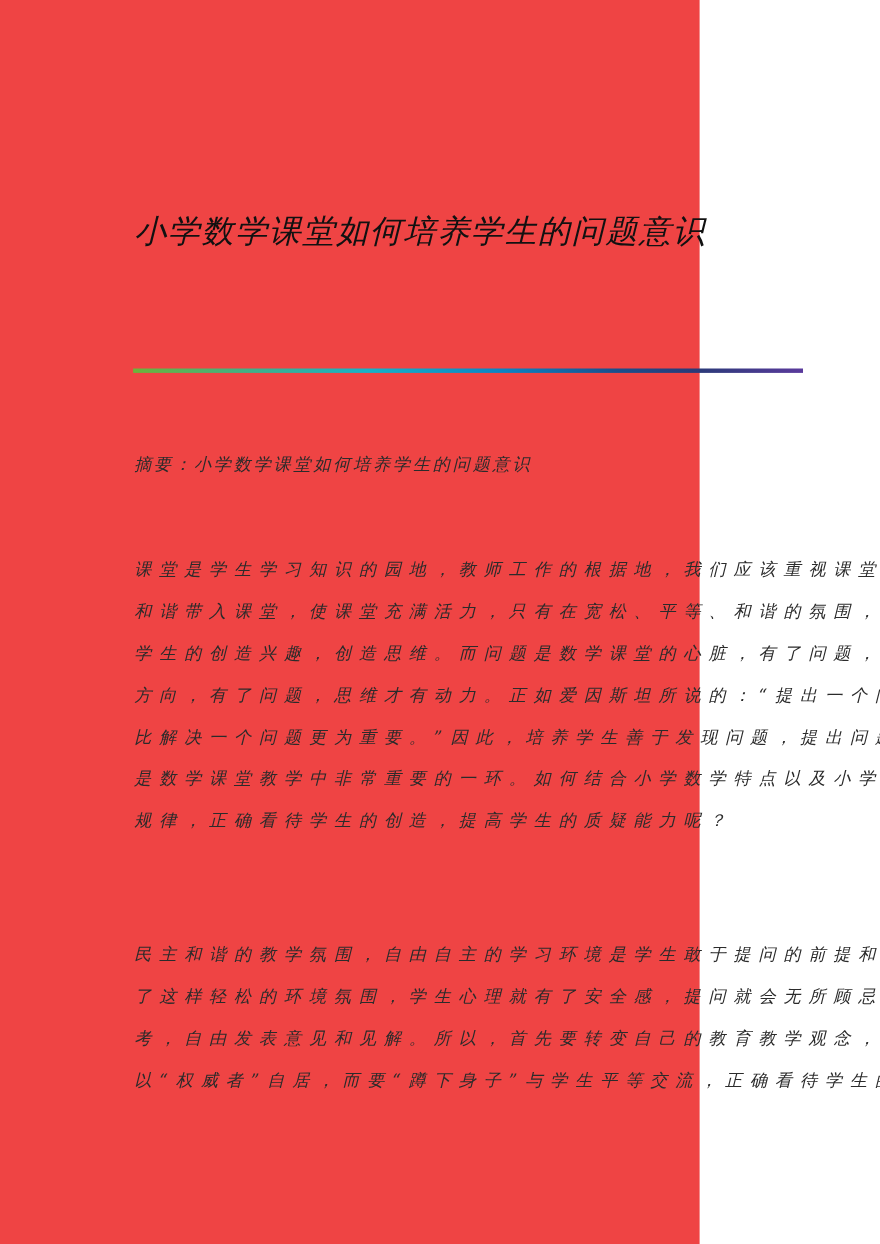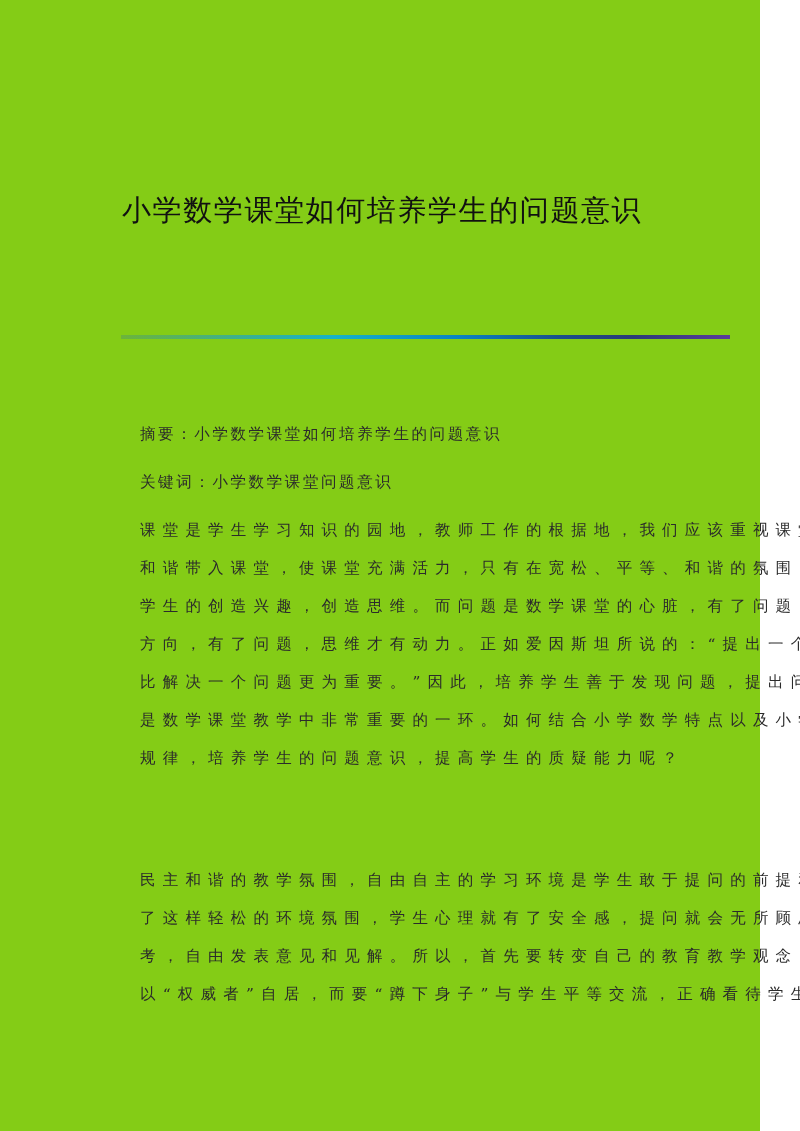--- a/index.html
+++ b/index.html
@@ -11,22 +11,23 @@
       width: 800px;
       height: 1131px;
       position: relative;
       overflow: hidden;
       font-family: "DejaVu Serif", "Liberation Serif", serif;
       color: #2a2a2a;
     }
     .page {
       position: absolute;
       left: 0; top: 0;
-      width: 760px; height: 1131px;
-      background: #84cc16;
+      width: 636px; height: 1131px;
+      background: #ef4444;
+      font-style: italic;
     }
     .title {
       position: absolute;
       left: 122px;
       top: 188px;
       width: 560px;
       font-family: "DejaVu Sans", "Liberation Sans", sans-serif;
       font-size: 29px;
       line-height: 44px;
       letter-spacing: 1.6px;
@@ -38,54 +39,52 @@
     .rule {
       position: absolute;
       left: 121px;
       top: 335px;
       width: 609px;
       height: 4px;
       background: linear-gradient(to right, #6cb43a 0%, #3fb08a 18%, #16b2c8 35%, #0a84c4 55%, #1a4f8c 72%, #2a3a78 84%, #5a3a9c 100%);
     }
     .line {
       position: absolute;
-      left: 140px;
+      left: 122px;
       font-size: 15.5px;
       line-height: 20px;
       white-space: nowrap;
       color: #2b2b2b;
-      margin-top: 12px;
     }
     .body-line {
       letter-spacing: 7.2px;
     }
     .meta-line {
       letter-spacing: 2.6px;
     }
   </style>
 </head>
 <body>
 
 <div class="page">
 
   <h1 class="title">小学数学课堂如何培养学生的问题意识</h1>
 
   <div class="rule"></div>
 
   <div class="line meta-line" style="top:412px;">摘要：小学数学课堂如何培养学生的问题意识</div>
-  <div class="line meta-line" style="top:460px;">关键词：小学数学课堂问题意识</div>
 
   <div>
     <div class="line body-line" style="top:508px;">课堂是学生学习知识的园地，教师工作的根据地，我们应该重视课堂教学，把</div>
     <div class="line body-line" style="top:546px;">和谐带入课堂，使课堂充满活力，只有在宽松、平等、和谐的氛围，才能诱发</div>
     <div class="line body-line" style="top:584px;">学生的创造兴趣，创造思维。而问题是数学课堂的心脏，有了问题，思维才有</div>
     <div class="line body-line" style="top:622px;">方向，有了问题，思维才有动力。正如爱因斯坦所说的：“提出一个问题往往</div>
     <div class="line body-line" style="top:660px;">比解决一个问题更为重要。”因此，培养学生善于发现问题，提出问题的能力</div>
     <div class="line body-line" style="top:698px;">是数学课堂教学中非常重要的一环。如何结合小学数学特点以及小学生的认知</div>
-    <div class="line body-line" style="top:736px;">规律，培养学生的问题意识，提高学生的质疑能力呢？</div>
+    <div class="line body-line" style="top:736px;">规律，正确看待学生的创造，提高学生的质疑能力呢？</div>
   </div>
 
 
   <div>
     <div class="line body-line" style="top:858px;">民主和谐的教学氛围，自由自主的学习环境是学生敢于提问的前提和基础。有</div>
     <div class="line body-line" style="top:896px;">了这样轻松的环境氛围，学生心理就有了安全感，提问就会无所顾忌，轻松思</div>
     <div class="line body-line" style="top:934px;">考，自由发表意见和见解。所以，首先要转变自己的教育教学观念，教师不要</div>
     <div class="line body-line" style="top:972px;">以“权威者”自居，而要“蹲下身子”与学生平等交流，正确看待学生的创造</div>
   </div>
 

